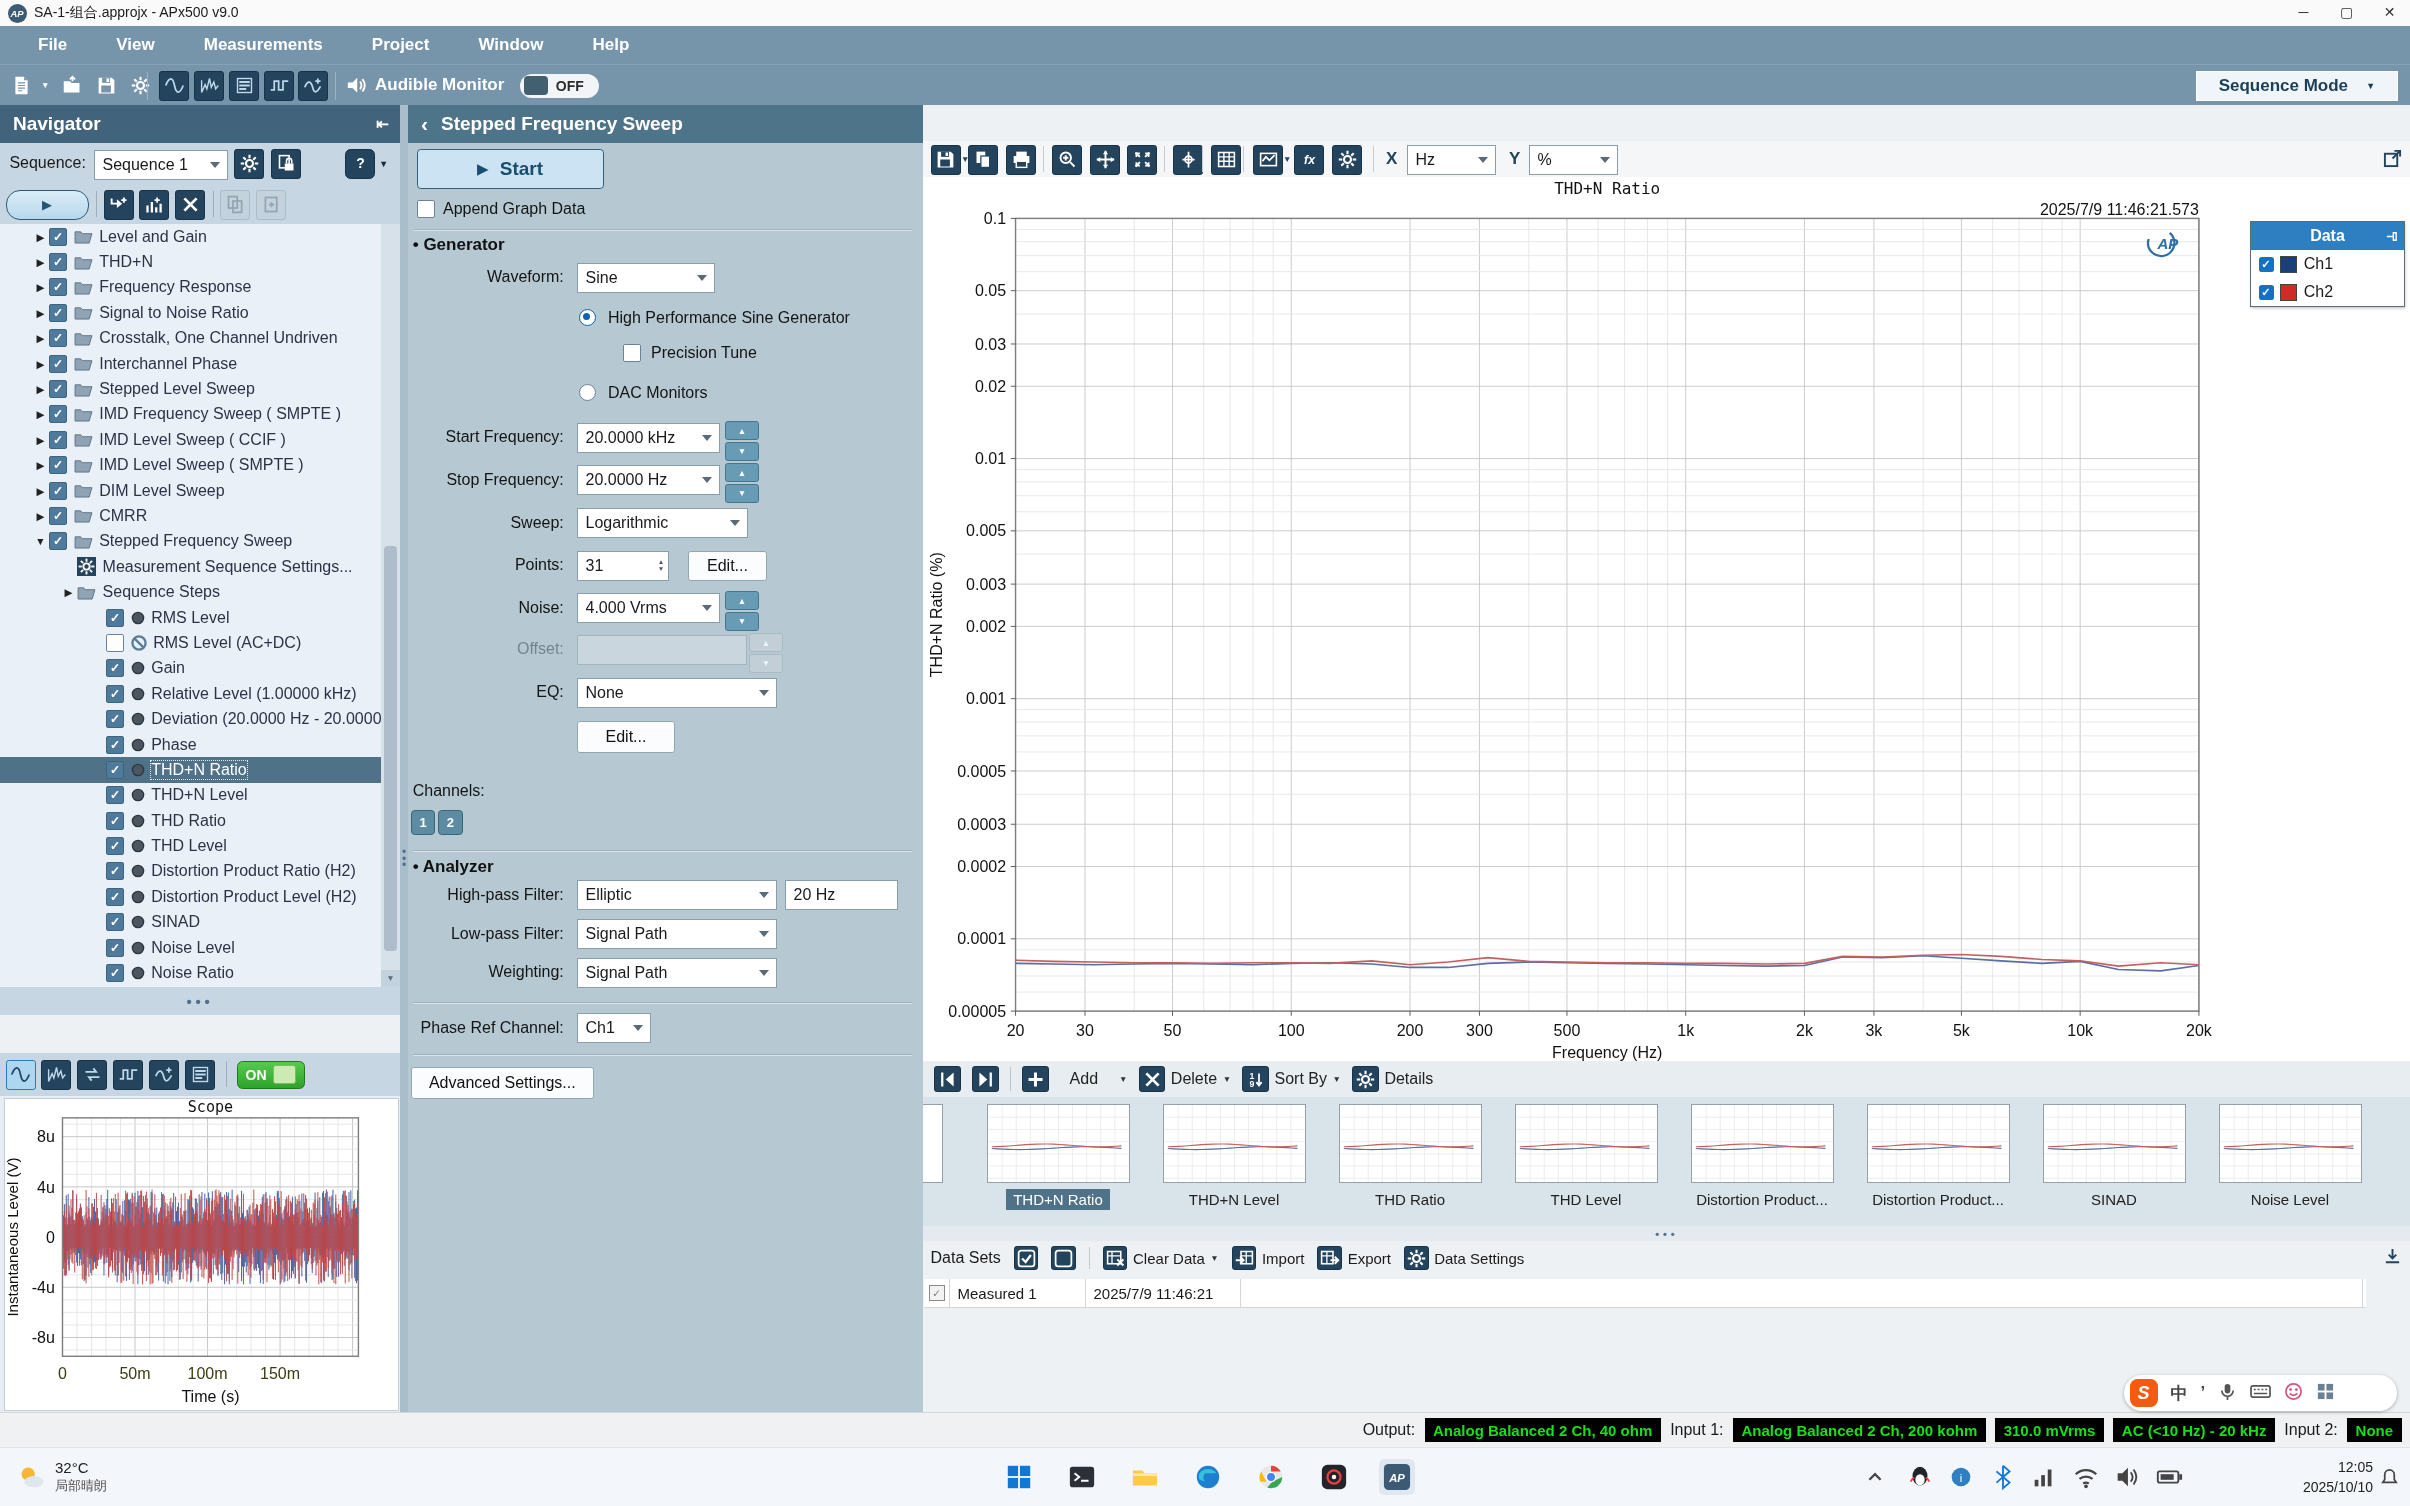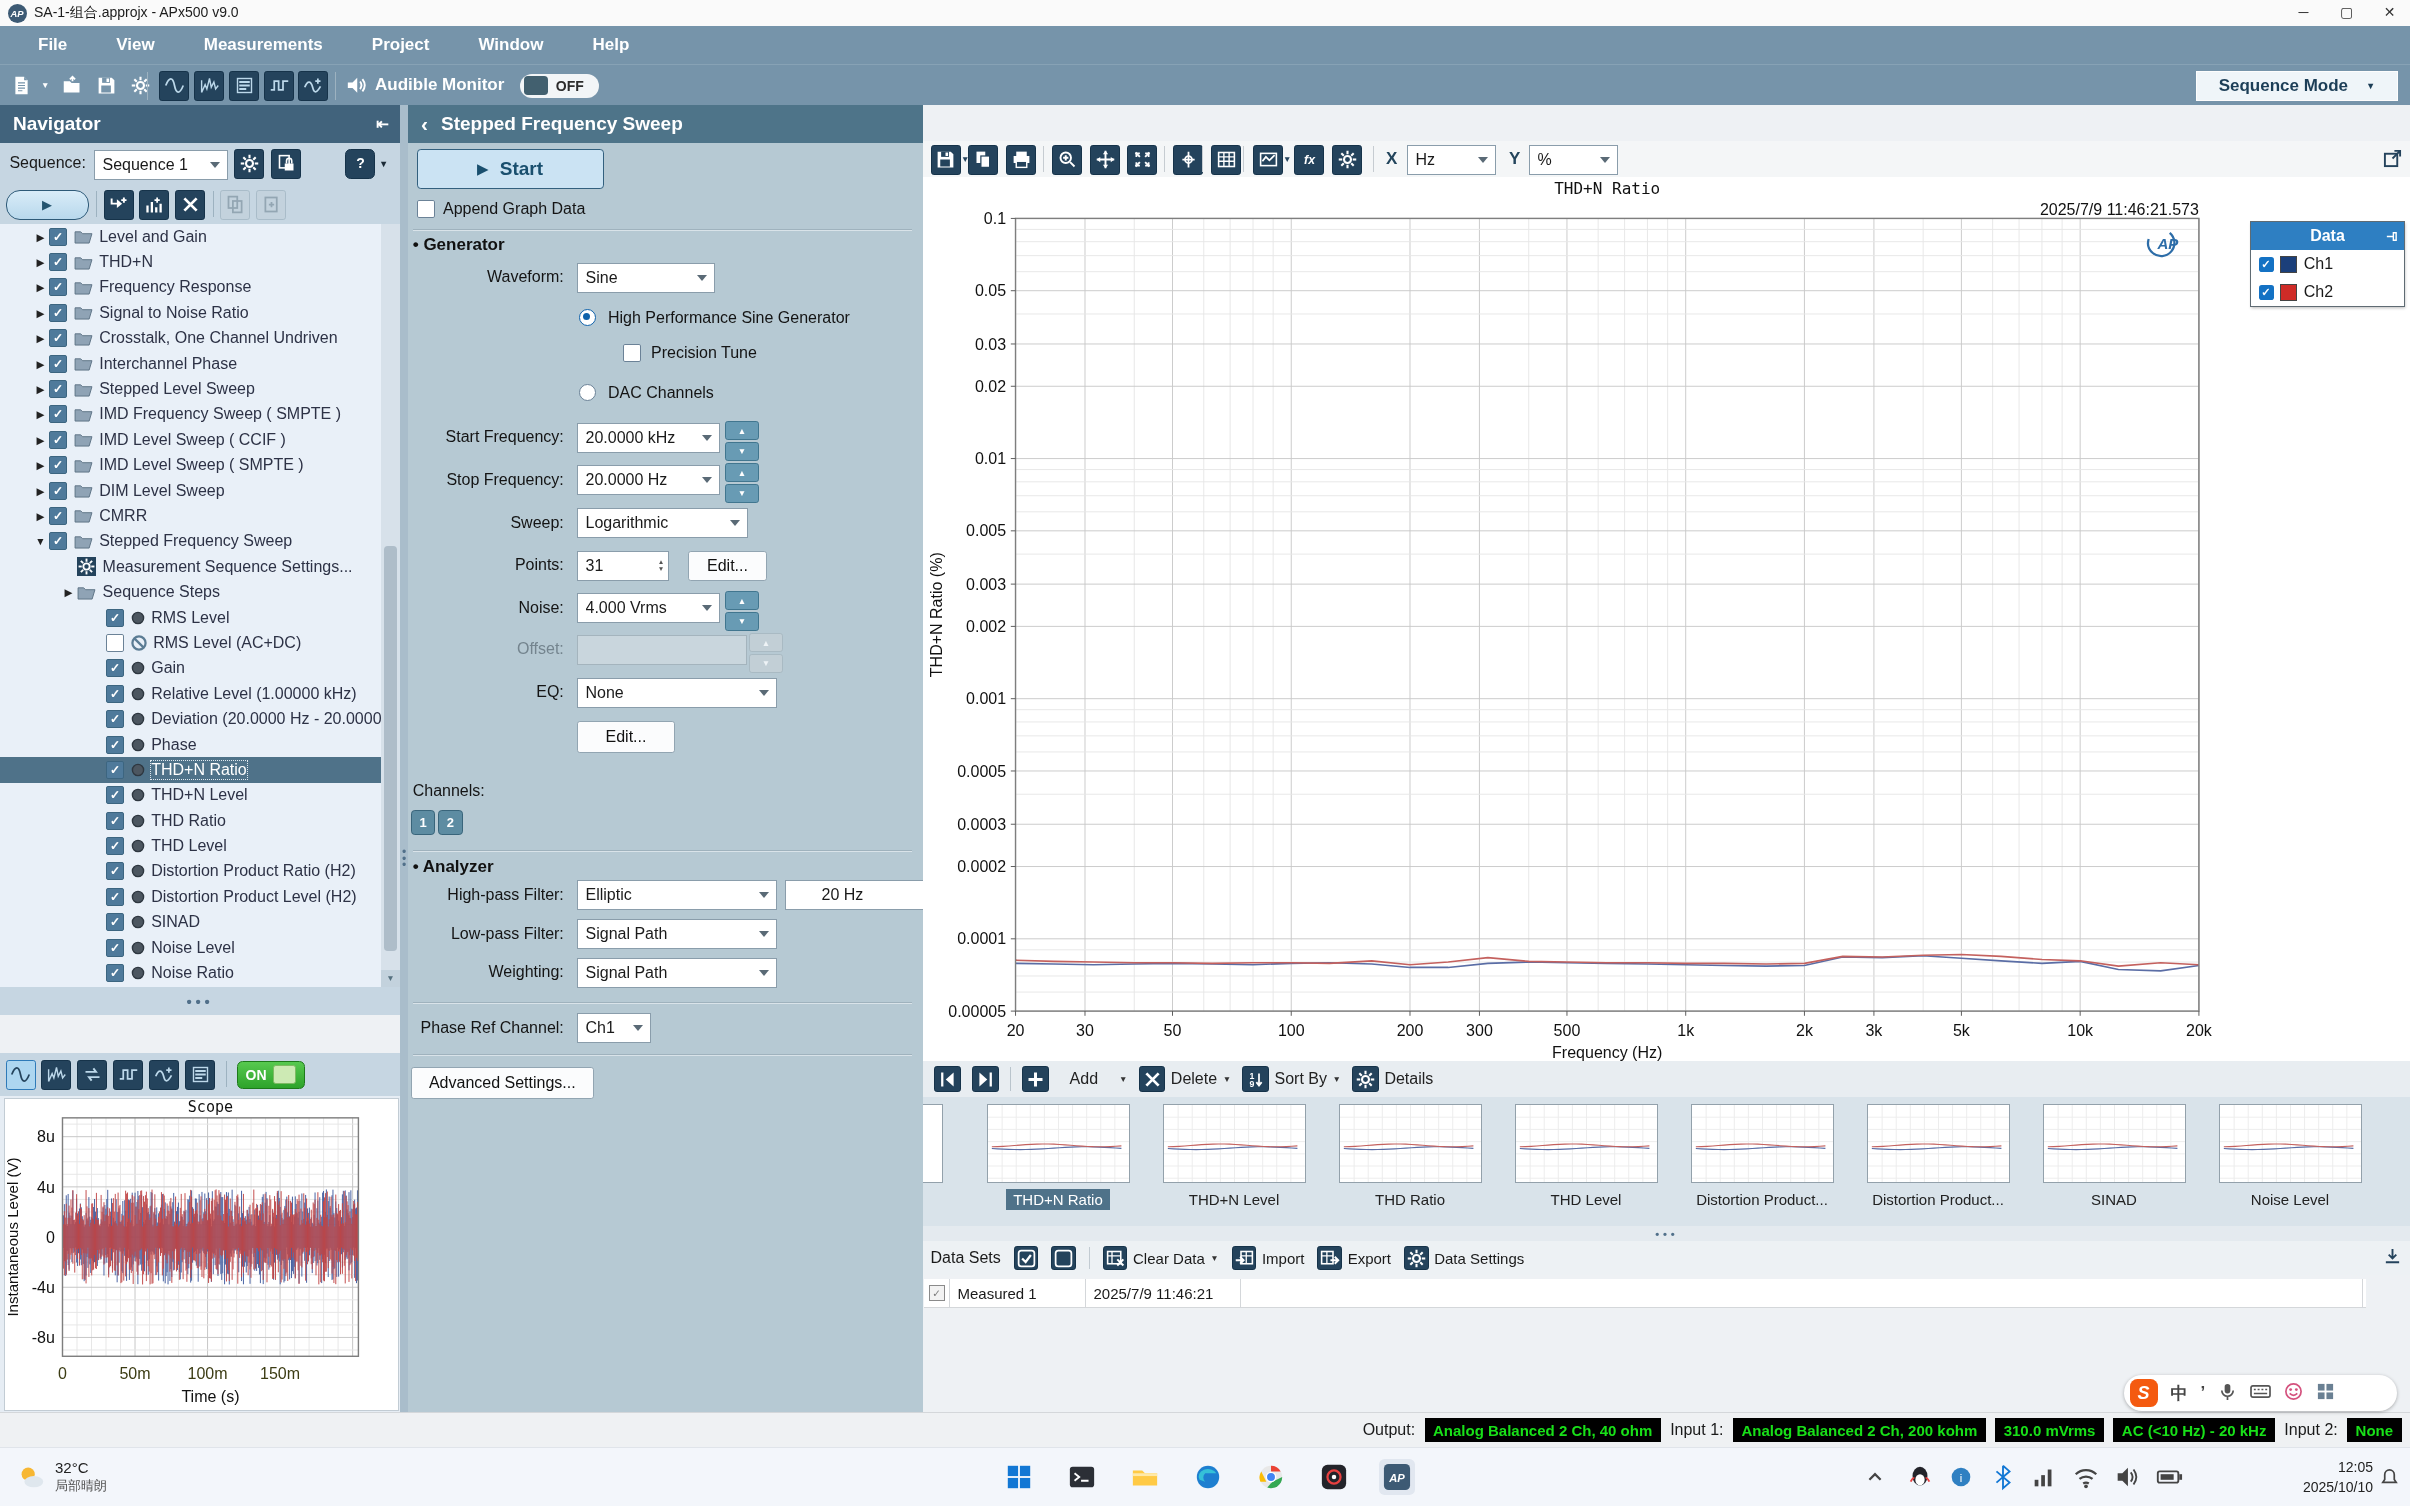--- a/index.html
+++ b/index.html
@@ -1350,21 +1350,21 @@
         <div class="flbl" style="top:125px;left:-12.2px;">Waveform:</div>
         <div class="combo" style="left:169px;top:120px;width:136px;height:28px;">
           <span class="cv">Sine</span>
           <span class="caret"></span>
         </div>
         <div class="radio on" style="left:171px;top:166px;"></div>
         <span class="ctrl-lbl" style="left:200px;top:166px;">High Performance Sine Generator</span>
         <div class="chkbox" style="left:215px;top:201px;"></div>
         <span class="ctrl-lbl" style="left:243px;top:201px;">Precision Tune</span>
         <div class="radio" style="left:171px;top:241px;"></div>
-        <span class="ctrl-lbl" style="left:200px;top:241px;">DAC Channels</span>
+        <span class="ctrl-lbl" style="left:200px;top:241px;">DAC Monitors</span>
         <div class="flbl" style="top:285px;left:-12.2px;">Start Frequency:</div>
         <div class="combo" style="left:169px;top:280px;width:141px;height:28px;">
           <span class="cv">20.0000 kHz</span>
           <span class="caret"></span>
         </div>
         <div class="spin " style="left:317px;top:278px;">
           <div>▲</div>
           <div>▼</div>
         </div>
         <div class="flbl" style="top:328px;left:-12.2px;">Stop Frequency:</div>
@@ -1406,21 +1406,21 @@
         <div class="combo" style="left:169px;top:535px;width:198px;height:28px;">
           <span class="cv">None</span>
           <span class="caret"></span>
         </div>
         <div class="pbtn" style="left:169px;top:578px;width:96px;height:30px;">Edit...</div>
         <div class="flbl" style="top:743px;left:-12.2px;">High-pass Filter:</div>
         <div class="combo" style="left:169px;top:737px;width:198px;height:28px;">
           <span class="cv">Elliptic</span>
           <span class="caret"></span>
         </div>
-        <div class="combo" style="left:377px;top:737px;width:111px;height:28px;padding-left:28px;">
+        <div class="combo" style="left:377px;top:737px;width:111px;height:28px;">
           <span class="cv">20 Hz</span>
         </div>
         <div class="flbl" style="top:782px;left:-12.2px;">Low-pass Filter:</div>
         <div class="combo" style="left:169px;top:776px;width:198px;height:28px;">
           <span class="cv">Signal Path</span>
           <span class="caret"></span>
         </div>
         <div class="flbl" style="top:820px;left:-12.2px;">Weighting:</div>
         <div class="combo" style="left:169px;top:815px;width:198px;height:28px;">
           <span class="cv">Signal Path</span>

